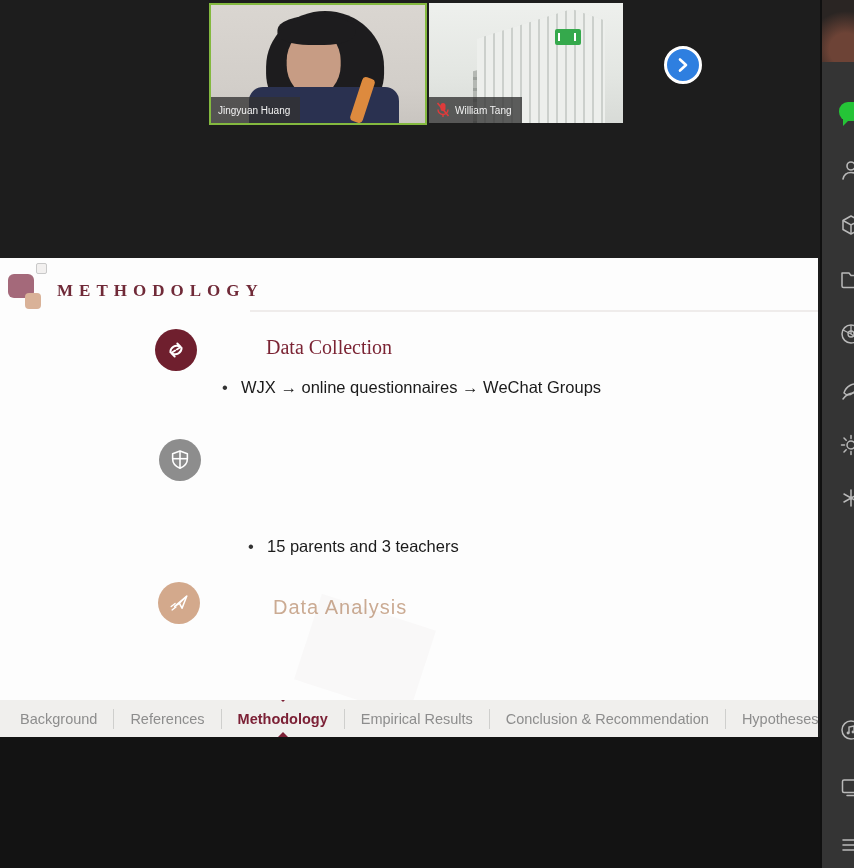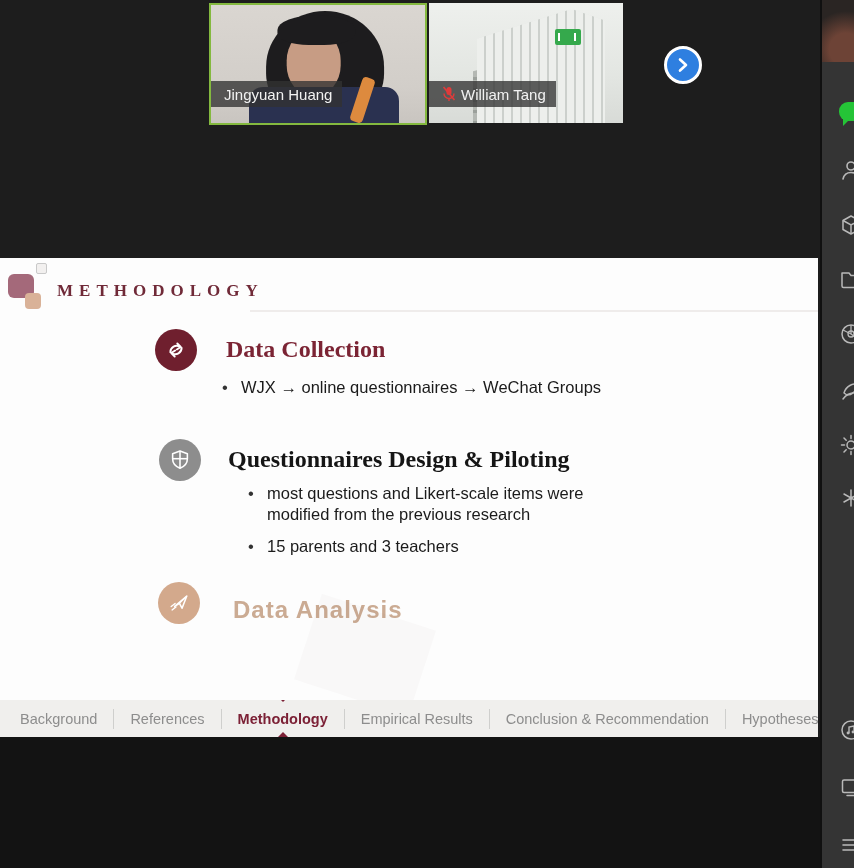--- a/index.html
+++ b/index.html
@@ -32,23 +32,23 @@
                background:repeating-linear-gradient(90deg,#edefec 0 7px,#ccd0cc 7px 9px),
                           linear-gradient(180deg,#e8eae7,#d4d7d3);
                clip-path:polygon(0 26%, 74% 0, 100% 10%, 100% 100%, 0 100%); }
   .bldg-left { position:absolute; left:44px; top:44px; bottom:0; width:92px;
                background:repeating-linear-gradient(180deg,#b4b8b3 0 8px,#9ba09b 8px 11px);
                clip-path:polygon(0 32%, 100% 0, 100% 100%, 0 100%); }
   .bldg-logo { position:absolute; right:42px; top:26px; width:26px; height:16px;
                background:#35a94c; border-radius:2px; }
   .bldg-logo::after { content:""; position:absolute; left:3px; top:4px; width:14px;
                height:8px; border-left:2px solid #fff; border-right:2px solid #fff; }
-  .name-tag { position:absolute; left:0; bottom:16px; height:26px;
-              background:rgba(50,50,50,.78); color:#f2f2f2; font-size:15px;
-              display:flex; align-items:center; gap:5px; padding:0 10px 0 13px;
+  .name-tag { position:absolute; left:0; bottom:0; height:26px;
+              background:rgba(50,50,50,.78); color:#f2f2f2; font-size:10px;
+              display:flex; align-items:center; gap:5px; padding:0 10px 0 7px;
               white-space:nowrap; }
   .mic-muted { width:14px; height:16px; flex:0 0 auto; }
 
   
   #next-btn { position:absolute; left:664px; top:46px; width:38px; height:38px;
               border-radius:50%; background:#2e7fe0; border:3px solid #fff;
               display:flex; align-items:center; justify-content:center; cursor:pointer; }
 
   
   #share { position:absolute; left:0; top:258px; width:818px; height:442px;
@@ -63,22 +63,22 @@
                  font-weight:bold; font-size:17px; letter-spacing:6px; color:#702a38; }
   .hdr-rule { position:absolute; left:250px; top:52px; width:568px; height:2px;
               background:#efeceb; }
 
   .sec-icon { position:absolute; width:42px; height:42px; border-radius:50%;
               display:flex; align-items:center; justify-content:center; }
   #icon-s1 { left:155px; top:71px; background:#6f1f2e; }
   #icon-s2 { left:159px; top:181px; background:#8d8d8d; }
   #icon-s3 { left:158px; top:324px; background:#d3a98c; }
 
-  .sec-h { position:absolute; font-family:"Liberation Serif",serif; font-weight:bold;
-           font-size:24px; }
+  .sec-h { position:absolute; font-family:"Liberation Serif",serif; font-weight:normal;
+           font-size:20px;margin-left:40px; }
   #h-s1 { left:226px; top:78px; color:#7b2434; }
   #h-s2 { left:228px; top:188px; color:#151515; }
   #h-s3 { left:233px; top:338px; color:#cbab93; font-family:"Liberation Sans",sans-serif;
           letter-spacing:1px; }
 
   .bullet { position:absolute; font-family:Liberation Sans, sans-serif; font-size:16.5px;
             color:#1b1b1b; line-height:21px; padding-left:19px; }
   .bullet::before { content:"•"; position:absolute; left:0; top:0; color:#333; }
   #b-s1-0 { left:222px; top:119px; width:420px; }
   #b-s2-0 { left:248px; top:225px; width:336px; }
@@ -176,22 +176,20 @@
     <div id="h-s1" class="sec-h">Data Collection</div>
     <div id="b-s1-0" class="bullet">WJX → online questionnaires  → WeChat Groups</div>
 
     <div id="icon-s2" class="sec-icon">
       <svg width="26" height="26" viewBox="0 0 30 30">
         <path d="M15 4.5l8.5 3.2v6.1c0 5.3-3.6 8.6-8.5 10.7-4.9-2.1-8.5-5.4-8.5-10.7V7.7z" fill="none" stroke="#fff" stroke-width="1.8" stroke-linejoin="round"></path>
         <line x1="15" y1="4.5" x2="15" y2="24.5" stroke="#fff" stroke-width="1.8"></line>
         <line x1="6.5" y1="13.5" x2="23.5" y2="13.5" stroke="#fff" stroke-width="1.8"></line>
       </svg>
     </div>
-    <div id="h-s2" class="sec-h">Questionnaires Design &amp; Piloting</div>
-    <div id="b-s2-0" class="bullet">most questions and Likert-scale items were modified from the previous research</div>
     <div id="b-s2-1" class="bullet">15 parents and 3 teachers</div>
 
     <div id="icon-s3" class="sec-icon">
       <svg width="26" height="26" viewBox="0 0 30 30">
         <path d="M10 19L24 7l-5.5 14-3-5.5z" fill="none" stroke="#fff" stroke-width="1.8" stroke-linejoin="round"></path>
         <line x1="15.5" y1="15.5" x2="24" y2="7" stroke="#fff" stroke-width="1.4"></line>
         <line x1="6" y1="19" x2="10.5" y2="15.5" stroke="#fff" stroke-width="1.6" stroke-linecap="round"></line>
         <line x1="7" y1="23" x2="11.5" y2="19.5" stroke="#fff" stroke-width="1.6" stroke-linecap="round"></line>
       </svg>
     </div>

